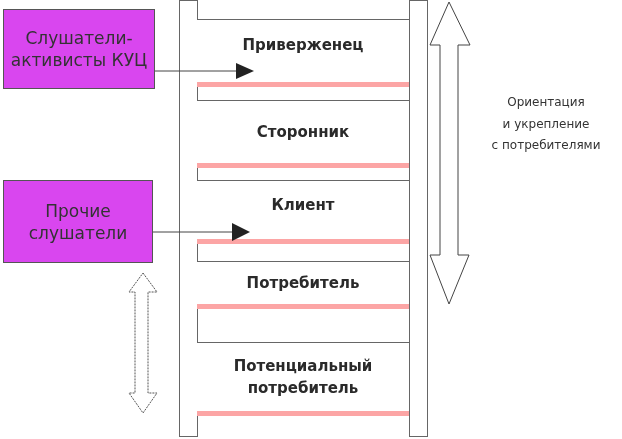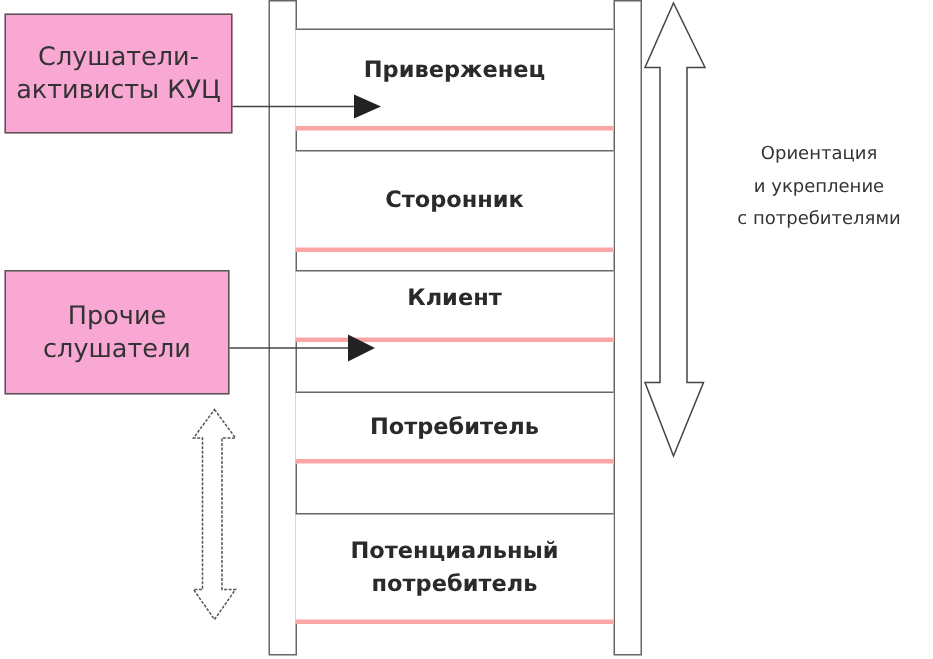--- a/index.html
+++ b/index.html
@@ -1,22 +1,22 @@
 <!DOCTYPE html>
 <html><head>
   <meta charset="utf-8">
   <style>
     html, body { margin: 0; padding: 0; background: #ffffff; }
     body { width: 622px; height: 439px; position: relative; overflow: hidden;
            font-family: "DejaVu Sans", sans-serif; color: #2a2a2a; }
-    .side-box { position: absolute; border: 1px solid #555; background: #f9a8d4;
+    .side-box { position: absolute; border: 1px solid #555; background: #d946ef;
                 display: flex; align-items: center; justify-content: center; text-align: center;
                 font-size: 17px; line-height: 22px; color: #333; box-sizing: border-box; }
     .rail { position: absolute; border: 1px solid #666; background: #fff; box-sizing: border-box; }
-    .rung { position: absolute; left: 197px; width: 212px; border-top: 1px solid #666; border-bottom: 3px solid #fca5a5;
+    .rung { position: absolute; left: 197px; width: 212px; border-top: 1px solid #666; border-bottom: 5px solid #fca5a5;
             box-sizing: border-box; display: flex; align-items: center; justify-content: center;
             text-align: center; font-weight: bold; font-size: 15px; line-height: 22px; color: #2a2a2a; background: #fff; }
     .rung span { display: block; }
     .note { position: absolute; left: 470px; top: 92px; width: 152px; text-align: center;
             font-size: 12px; line-height: 21.5px; color: #333; }
     svg { position: absolute; left: 0; top: 0; }
   </style>
 </head>
 <body>
 
@@ -29,21 +29,21 @@
 
 <div class="rail" style="left:179px; top:0px; width:19px; height:437px;"></div>
 <div class="rail" style="left:409px; top:0px; width:19px; height:437px;"></div>
 
 <div class="rung" style="top:19px; height:68px;">
   <span style="margin-top:-12px;">Приверженец</span>
 </div>
 <div class="rung" style="top:100px; height:68px;">
   <span>Сторонник</span>
 </div>
-<div class="rung" style="top:180px; height:48px;">
+<div class="rung" style="top:180px; height:64px;">
   <span style="margin-top:-10px;">Клиент</span>
 </div>
 <div class="rung" style="top:261px; height:48px;">
   <span>Потребитель</span>
 </div>
 <div class="rung" style="top:342px; height:74px;">
   <span style="width:150px;">Потенциальный потребитель</span>
 </div>
 
 <svg width="622" height="439">

